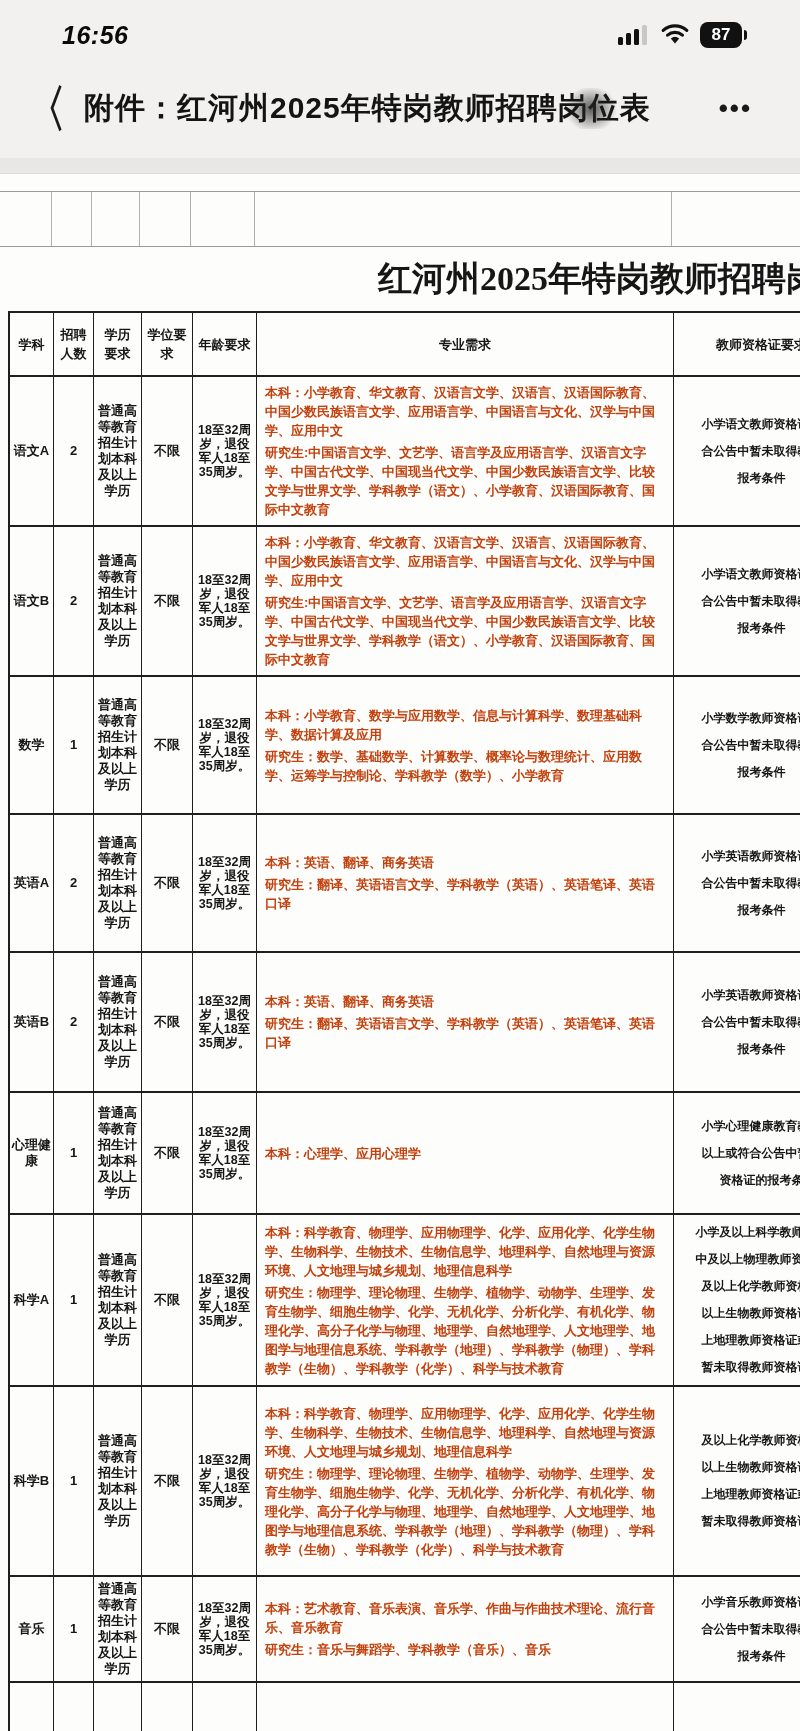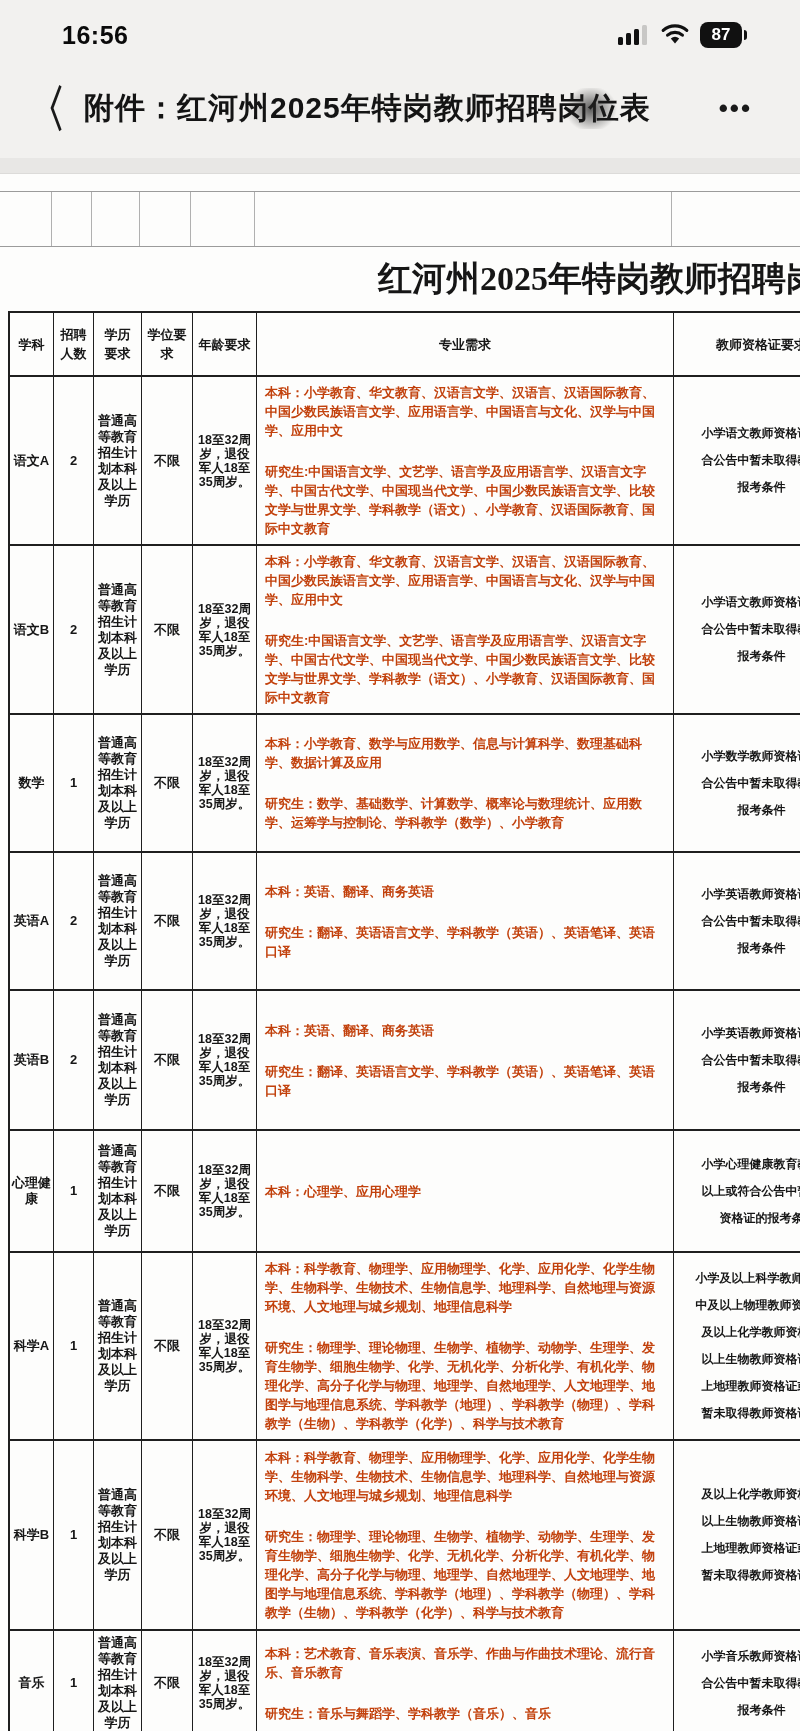--- a/index.html
+++ b/index.html
@@ -7,21 +7,21 @@
   body { font-family:"Liberation Sans", sans-serif; }
   .screen{
     position:relative; width:800px; height:1731px; margin:0 auto;
     background:#fdfdfc; overflow:hidden; color:#111;
   }
   
   .status-bar{
     height:62px; background:#f2f1ef; display:flex; align-items:center;
     justify-content:space-between; padding:8px 58px 0 62px;
   }
-  .status-time{ font-size:25px; font-weight:bold; letter-spacing:.5px; color:#0a0a0a;}
+  .status-time{ font-size:25px; font-weight:bold; letter-spacing:.5px; color:#0a0a0a;font-style:italic;}
   .status-icons{ display:flex; align-items:center; gap:10px; }
   .battery{
     min-width:42px; height:26px; background:#111; border-radius:8px;
     color:#fff; font-size:17px; font-weight:bold; display:flex;
     align-items:center; justify-content:center; padding:0 6px; position:relative;
   }
   .battery:after{
     content:""; position:absolute; right:-5px; top:8px; width:3px; height:10px;
     background:#111; border-radius:0 3px 3px 0;
   }
@@ -67,21 +67,21 @@
     word-break:break-all; white-space:pre-line; padding:4px 2px;
   }
   .header-row{ min-height:64px; }
   .header-row .cell{ font-weight:bold; line-height:19px; }
   .age-cell{ font-size:12.5px; line-height:14px; font-weight:600; padding:4px 3px;}
   .major-cell{
     display:flex; flex-direction:column; justify-content:center; align-items:flex-start;
     text-align:left; padding:6px 8px; font-size:13px; font-weight:bold; color:#c2410c;
     line-height:19px;
   }
-  .major-yjs{ margin-top:22px; position:relative; }
+  .major-yjs{ margin-top:3px; position:relative; }
   .cert-cell{
     font-size:12px; line-height:27px; font-weight:600; padding:4px 6px;
   }
 </style>
 </head>
 <body>
 
 <div class="screen">
 
   <div class="status-bar">

